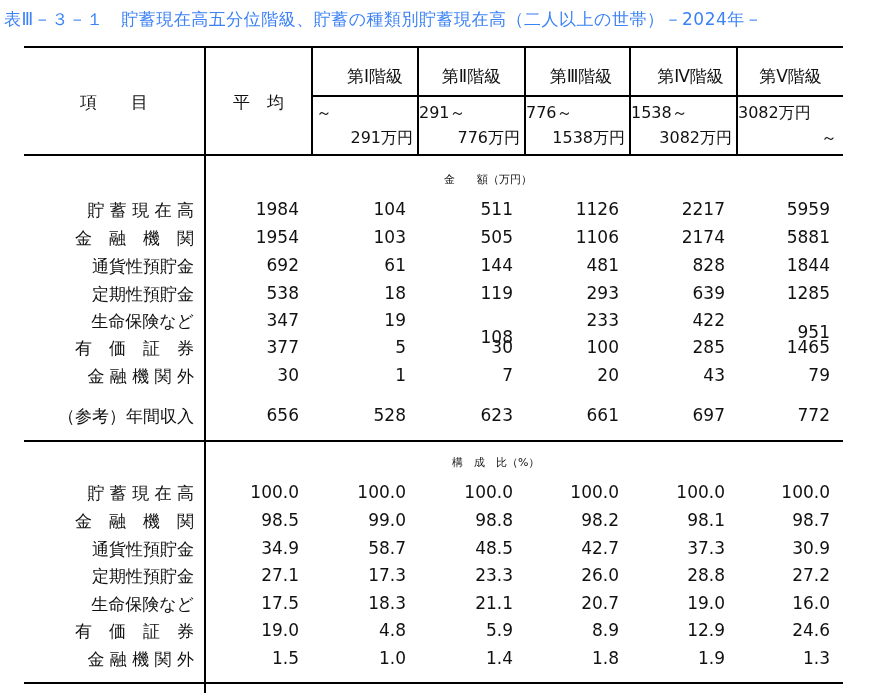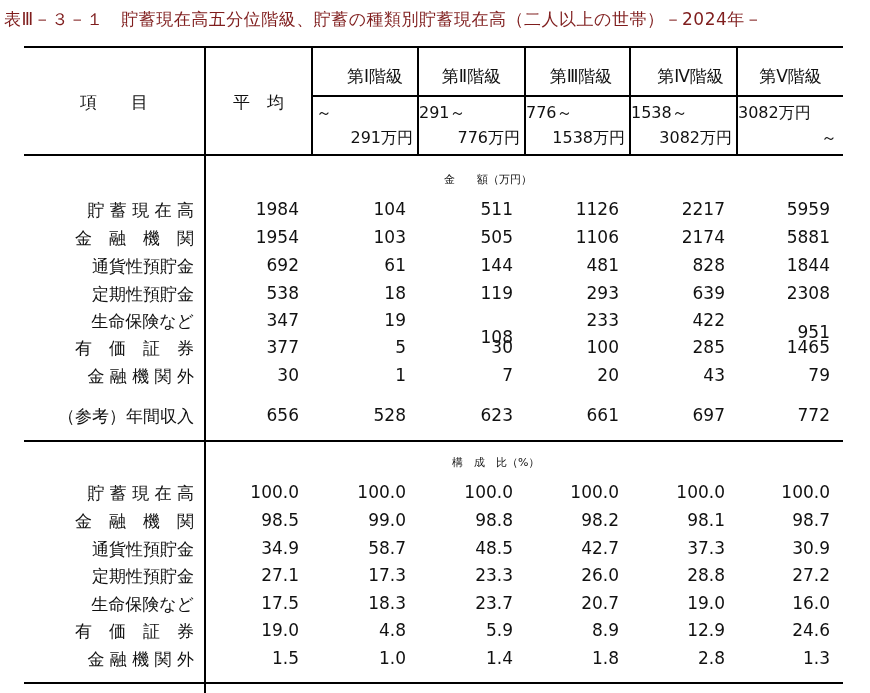--- a/index.html
+++ b/index.html
@@ -4,21 +4,21 @@
 <style>
   html, body { margin: 0; padding: 0; background: #ffffff; }
   body {
     width: 870px; height: 693px; position: relative; overflow: hidden;
     font-family: "DejaVu Sans", "Liberation Sans", sans-serif;
     color: #111;
   }
   .title {
     position: absolute; left: 4px; top: 8px;
     font-size: 17px; letter-spacing: 0.5px; white-space: nowrap;
-    color: #7f1d1d;
+    color: #3b82f6;
   }
   
   .hline { position: absolute; background: #000; }
   .vline { position: absolute; background: #000; width: 2px; }
   .hdr-label {
     position: absolute; font-size: 17px; text-align: center; letter-spacing: 0;
   }
   .hdr-class {
     position: absolute; top: 57px; height: 38px; line-height: 38px;
     font-size: 17px; text-align: center;
@@ -100,21 +100,21 @@
     <div class="num" style="top: 255px; left: 433px;">144</div>
     <div class="num" style="top: 255px; left: 539px;">481</div>
     <div class="num" style="top: 255px; left: 645px;">828</div>
     <div class="num" style="top: 255px; left: 750px;">1844</div>
     <div class="row-label" style="top: 283px; right: 676px; left: auto;">定期性預貯金</div>
     <div class="num" style="top: 283px; left: 219px;">538</div>
     <div class="num" style="top: 283px; left: 326px;">18</div>
     <div class="num" style="top: 283px; left: 433px;">119</div>
     <div class="num" style="top: 283px; left: 539px;">293</div>
     <div class="num" style="top: 283px; left: 645px;">639</div>
-    <div class="num" style="top: 283px; left: 750px;">2308</div>
+    <div class="num" style="top: 283px; left: 750px;">1285</div>
     <div class="row-label" style="top: 310px; right: 676px; left: auto;">生命保険など</div>
     <div class="num" style="top: 310px; left: 219px;">347</div>
     <div class="num" style="top: 310px; left: 326px;">19</div>
     <div class="num" style="top: 310px; left: 433px; margin-top: 17px;">108</div>
     <div class="num" style="top: 310px; left: 539px;">233</div>
     <div class="num" style="top: 310px; left: 645px;">422</div>
     <div class="num" style="top: 322px; left: 750px;">951</div>
     <div class="row-label" style="top: 337px; right: 676px; left: auto;">有　価　証　券</div>
     <div class="num" style="top: 337px; left: 219px;">377</div>
     <div class="num" style="top: 337px; left: 326px;">5</div>
@@ -162,33 +162,33 @@
     <div class="row-label" style="top: 565px; right: 676px; left: auto;">定期性預貯金</div>
     <div class="num" style="top: 565px; left: 219px;">27.1</div>
     <div class="num" style="top: 565px; left: 326px;">17.3</div>
     <div class="num" style="top: 565px; left: 433px;">23.3</div>
     <div class="num" style="top: 565px; left: 539px;">26.0</div>
     <div class="num" style="top: 565px; left: 645px;">28.8</div>
     <div class="num" style="top: 565px; left: 750px;">27.2</div>
     <div class="row-label" style="top: 593px; right: 676px; left: auto;">生命保険など</div>
     <div class="num" style="top: 593px; left: 219px;">17.5</div>
     <div class="num" style="top: 593px; left: 326px;">18.3</div>
-    <div class="num" style="top: 593px; left: 433px;">23.7</div>
+    <div class="num" style="top: 593px; left: 433px;">21.1</div>
     <div class="num" style="top: 593px; left: 539px;">20.7</div>
     <div class="num" style="top: 593px; left: 645px;">19.0</div>
     <div class="num" style="top: 593px; left: 750px;">16.0</div>
     <div class="row-label" style="top: 620px; right: 676px; left: auto;">有　価　証　券</div>
     <div class="num" style="top: 620px; left: 219px;">19.0</div>
     <div class="num" style="top: 620px; left: 326px;">4.8</div>
     <div class="num" style="top: 620px; left: 433px;">5.9</div>
     <div class="num" style="top: 620px; left: 539px;">8.9</div>
     <div class="num" style="top: 620px; left: 645px;">12.9</div>
     <div class="num" style="top: 620px; left: 750px;">24.6</div>
     <div class="row-label" style="top: 648px; right: 676px; left: auto;">金 融 機 関 外</div>
     <div class="num" style="top: 648px; left: 219px;">1.5</div>
     <div class="num" style="top: 648px; left: 326px;">1.0</div>
     <div class="num" style="top: 648px; left: 433px;">1.4</div>
     <div class="num" style="top: 648px; left: 539px;">1.8</div>
-    <div class="num" style="top: 648px; left: 645px;">2.8</div>
+    <div class="num" style="top: 648px; left: 645px;">1.9</div>
     <div class="num" style="top: 648px; left: 750px;">1.3</div>
   </div>
 
 <div class="section-title" style="left:452px; top:455px;">構　成　比（%）</div>
 
 </body></html>

